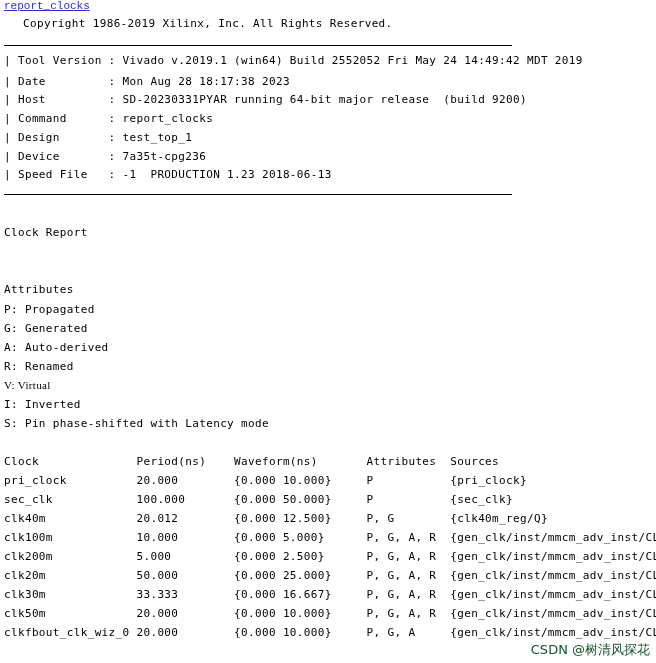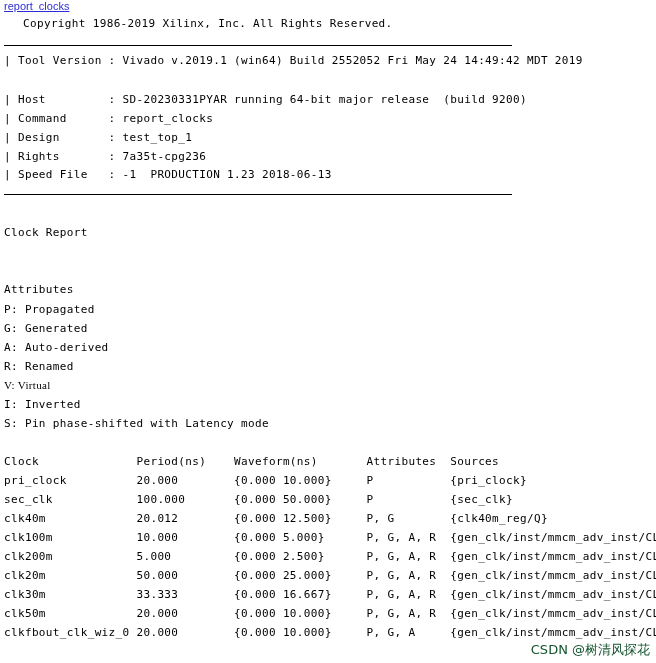--- a/index.html
+++ b/index.html
@@ -18,21 +18,21 @@
   }
   .page {
     position: relative;
     width: 656px;
     height: 663px;
   }
   .title-link {
     position: absolute;
     left: 4px;
     top: 0px;
-    font-family: Liberation Sans, sans-serif;
+    font-family: Liberation Mono, monospace;
     font-size: 11px;
     color: #2d2dd6;
     text-decoration: underline;
     white-space: pre;
   }
   .line {
     position: absolute;
     left: 4px;
     white-space: pre;
     font-family: "DejaVu Sans Mono", monospace;
@@ -62,24 +62,25 @@
 
 <div class="page">
 
   <div class="title-link" style="top:0px;">report_clocks</div>
 
   <div class="line" style="top:17px;margin-left:19px;">Copyright 1986-2019 Xilinx, Inc. All Rights Reserved.</div>
 
   <div class="rule" style="top:45px;"></div>
 
   <div class="line" style="top:54px;">| Tool Version : Vivado v.2019.1 (win64) Build 2552052 Fri May 24 14:49:42 MDT 2019</div>
+  <div class="line" style="top:75px;">| Date         : Mon Aug 28 18:17:38 2023</div>
   <div class="line" style="top:93px;">| Host         : SD-20230331PYAR running 64-bit major release  (build 9200)</div>
   <div class="line" style="top:112px;">| Command      : report_clocks</div>
   <div class="line" style="top:131px;">| Design       : test_top_1</div>
-  <div class="line" style="top:150px;">| Rights       : 7a35t-cpg236</div>
+  <div class="line" style="top:150px;">| Device       : 7a35t-cpg236</div>
   <div class="line" style="top:168px;">| Speed File   : -1  PRODUCTION 1.23 2018-06-13</div>
 
   <div class="rule" style="top:194px;"></div>
 
   <div class="line" style="top:226px;">Clock Report</div>
 
   <div class="line" style="top:283px;">Attributes</div>
 
   <div class="line" style="top:303px;">P: Propagated</div>
   <div class="line" style="top:322px;">G: Generated</div>

